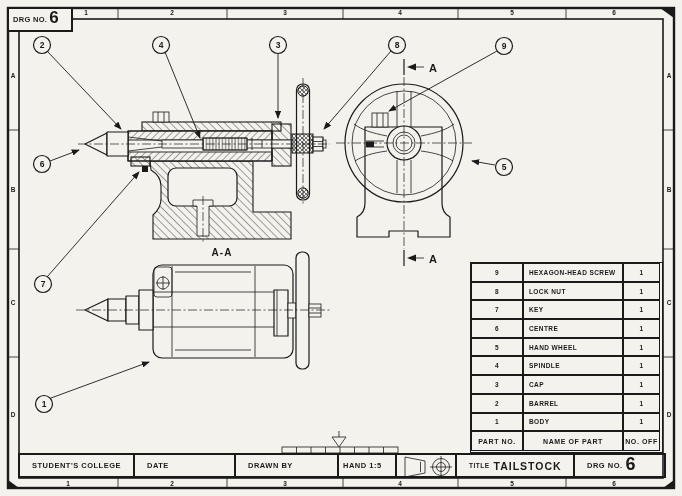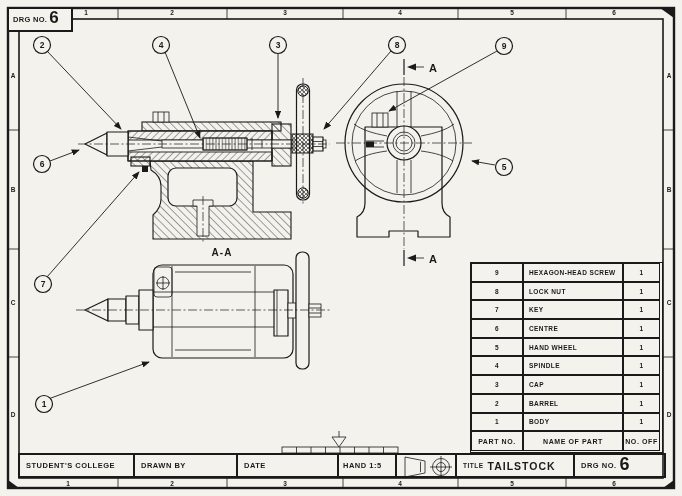--- a/index.html
+++ b/index.html
@@ -27,21 +27,21 @@
   
   .zone{position:absolute;width:12px;height:10px;font-size:6.5px;font-weight:bold;
         text-align:center;line-height:10px;}
   .drgbox{position:absolute;left:7px;top:7px;width:66px;height:25px;border:2.5px solid #1a1a1a;
           background:#f3f2ed;display:flex;align-items:center;padding-left:4px;z-index:5;}
   .drgbox .lbl{font-size:7.5px;font-weight:bold;letter-spacing:.3px;}
   .drgbox .num{font-size:17px;font-weight:bold;margin-left:2px;margin-top:-3px;}
   
   .tstrip{position:absolute;left:18px;top:453px;width:648px;height:25px;border:2px solid #1a1a1a;
           display:flex;background:transparent;}
-  .tcell{border-right:2px solid #1a1a1a;display:flex;align-items:center;padding-left:6px;
+  .tcell{border-right:2px solid #1a1a1a;display:flex;align-items:center;padding-left:12px;
          font-weight:bold;font-size:7.5px;letter-spacing:.5px;white-space:nowrap;}
   .tcell:last-child{border-right:none;}
   .tcell .small{font-size:6.5px;margin-right:4px;}
   .tcell .big{font-size:10.5px;letter-spacing:1px;}
   .tcell .huge{font-size:18px;margin-left:3px;margin-top:-2px;}
   
   .ptable{position:absolute;left:470px;top:262px;width:193px;height:191px;
           border:1.5px solid #1a1a1a;display:grid;
           grid-template-columns:52px 100px 37px;
           grid-template-rows:repeat(9,18.7px) 20px;background:transparent;}
@@ -345,22 +345,22 @@
     <div class="pcell pc-c">1</div>
     <div class="pcell pc-l">BODY</div>
     <div class="pcell pc-c">1</div>
     <div class="pcell pc-c phead">PART NO.</div>
     <div class="pcell pc-c phead">NAME OF PART</div>
     <div class="pcell pc-c phead">NO. OFF</div>
   </div>
 
   <div class="tstrip">
     <div class="tcell" style="width:115px;">STUDENT'S COLLEGE</div>
+    <div class="tcell" style="width:101px;">DATE</div>
     <div class="tcell" style="width:103px;">DRAWN BY</div>
-    <div class="tcell" style="width:101px;">DATE</div>
     <div class="tcell" style="width:58px;padding-left:4px;">HAND 1:5</div>
     <div class="tcell" style="width:60px;"></div>
     <div class="tcell" style="width:118px;">
       <span class="small">TITLE</span>
       <span class="big">TAILSTOCK</span>
     </div>
     <div class="tcell" style="width:89px;">
       <span>DRG NO.</span>
       <span class="huge">6</span>
     </div>

